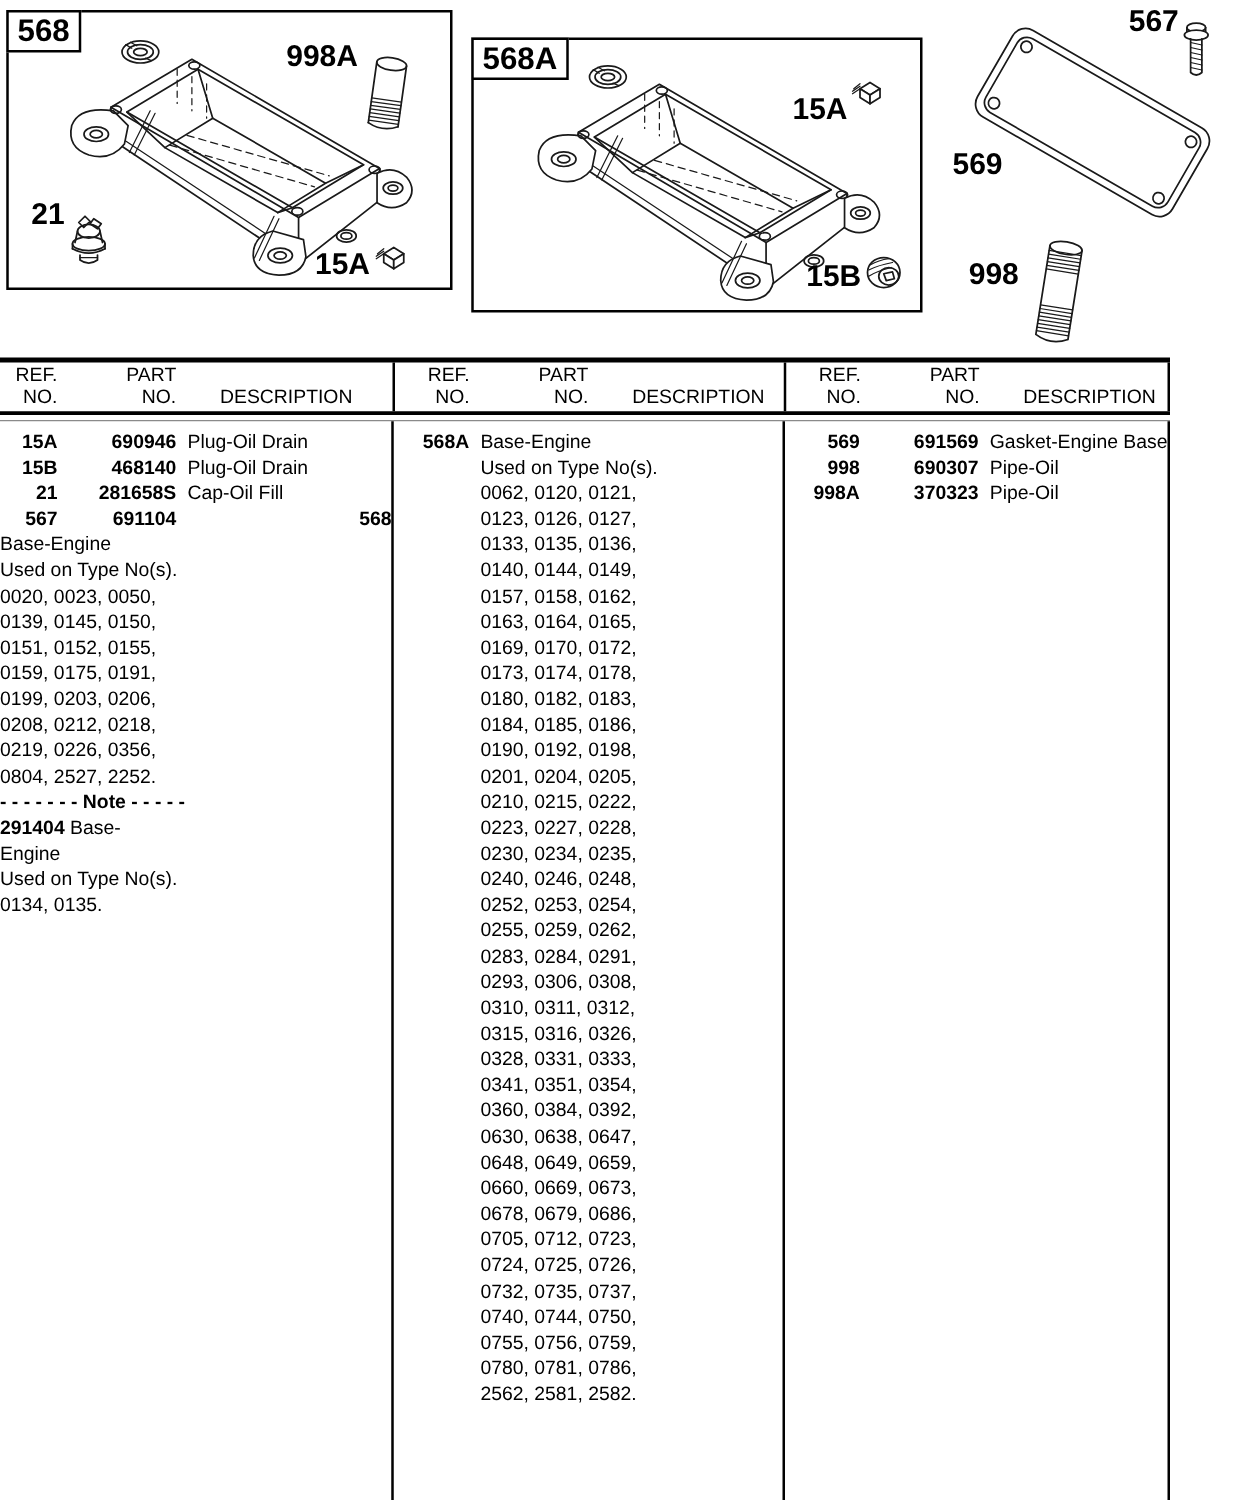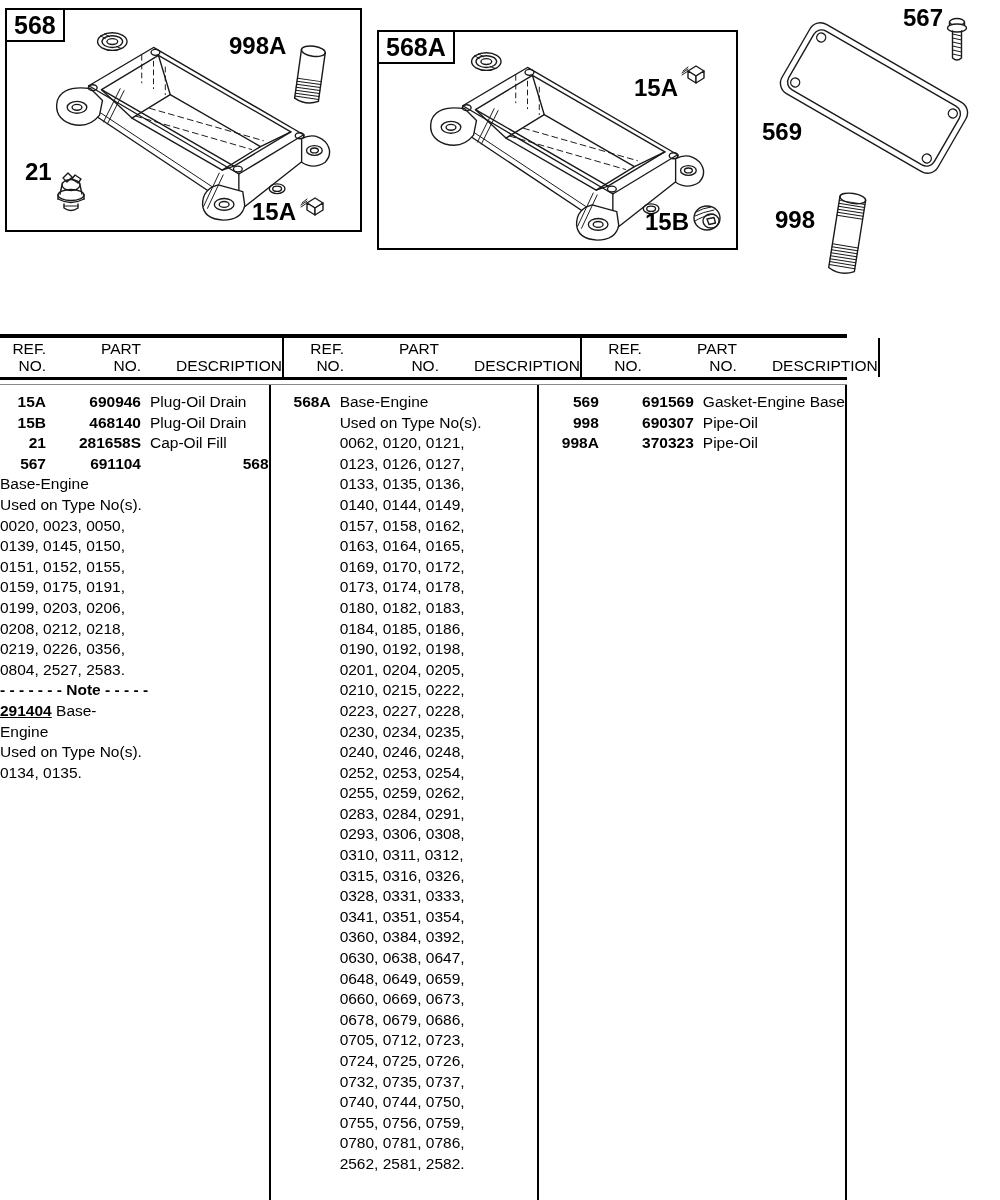--- a/index.html
+++ b/index.html
@@ -13,21 +13,21 @@
   .top{position:absolute;left:0;top:0;width:1000px;height:286px;}
   .panel{position:absolute;border:2px solid #000;box-sizing:border-box;background:#fff;}
   #panel568{left:5px;top:8px;width:357px;height:224px;}
   #panel568A{left:377px;top:30px;width:361px;height:220px;}
   .panel-label{position:absolute;left:-2px;top:-2px;border:2px solid #000;background:#fff;
                font-weight:bold;font-size:25px;line-height:30px;padding:0 7px;}
   .callout{position:absolute;font-weight:bold;font-size:24px;line-height:24px;white-space:nowrap;}
   .abs{position:absolute;}
 
   
-  .table-area{position:absolute;left:0;top:286px;width:847px;bottom:0;margin-top:48px;}
+  .table-area{position:absolute;left:0;top:286px;width:936px;bottom:0;}
   .rule-top{height:4px;background:#000;}
   .rule-mid{height:3px;background:#000;}
   .rule-thin{height:1px;background:#8a8a8a;margin-top:4px;}
   .thead,.tbody{display:flex;align-items:stretch;}
   .c1{width:336px;} .c2{width:333px;} .c3{width:327px;}
   .vline{border-right:2px solid #000;box-sizing:border-box;}
   .thead .hcol{display:grid;grid-template-columns:46px 86px auto;column-gap:9px;
                padding:3px 0 3px 0;font-size:15.5px;line-height:16.5px;}
   .hcol.indent{grid-template-columns:60px 86px auto;}
   .h-ref,.h-part{text-align:right;align-self:end;}
@@ -259,23 +259,23 @@
           <div class="tdesc">
             <div class="dline"><span>Base-Engine</span></div>
             <div class="dline"><span>Used on Type No(s).</span></div>
             <div class="dline"><span>0020, 0023, 0050,</span></div>
             <div class="dline"><span>0139, 0145, 0150,</span></div>
             <div class="dline"><span>0151, 0152, 0155,</span></div>
             <div class="dline"><span>0159, 0175, 0191,</span></div>
             <div class="dline"><span>0199, 0203, 0206,</span></div>
             <div class="dline"><span>0208, 0212, 0218,</span></div>
             <div class="dline"><span>0219, 0226, 0356,</span></div>
-            <div class="dline"><span>0804, 2527, 2583.</span></div>
+            <div class="dline"><span>0804, 2527, 2252.</span></div>
             <div class="dline"><span style="font-weight: bold;">- - - - - - - Note - - - - -</span></div>
-            <div class="dline"><span style="font-weight: bold; text-decoration: underline;">291404</span><span> Base-</span></div>
+            <div class="dline"><span style="font-weight: bold;">291404</span><span> Base-</span></div>
             <div class="dline"><span>Engine</span></div>
             <div class="dline"><span>Used on Type No(s).</span></div>
             <div class="dline"><span>0134, 0135.</span></div>
           </div>
         </div>
       <div class="tcol indent c2 vline">
           <div class="tref">568A</div>
           <div class="tdesc">
             <div class="dline"><span>Base-Engine</span></div>
             <div class="dline"><span>Used on Type No(s).</span></div>

